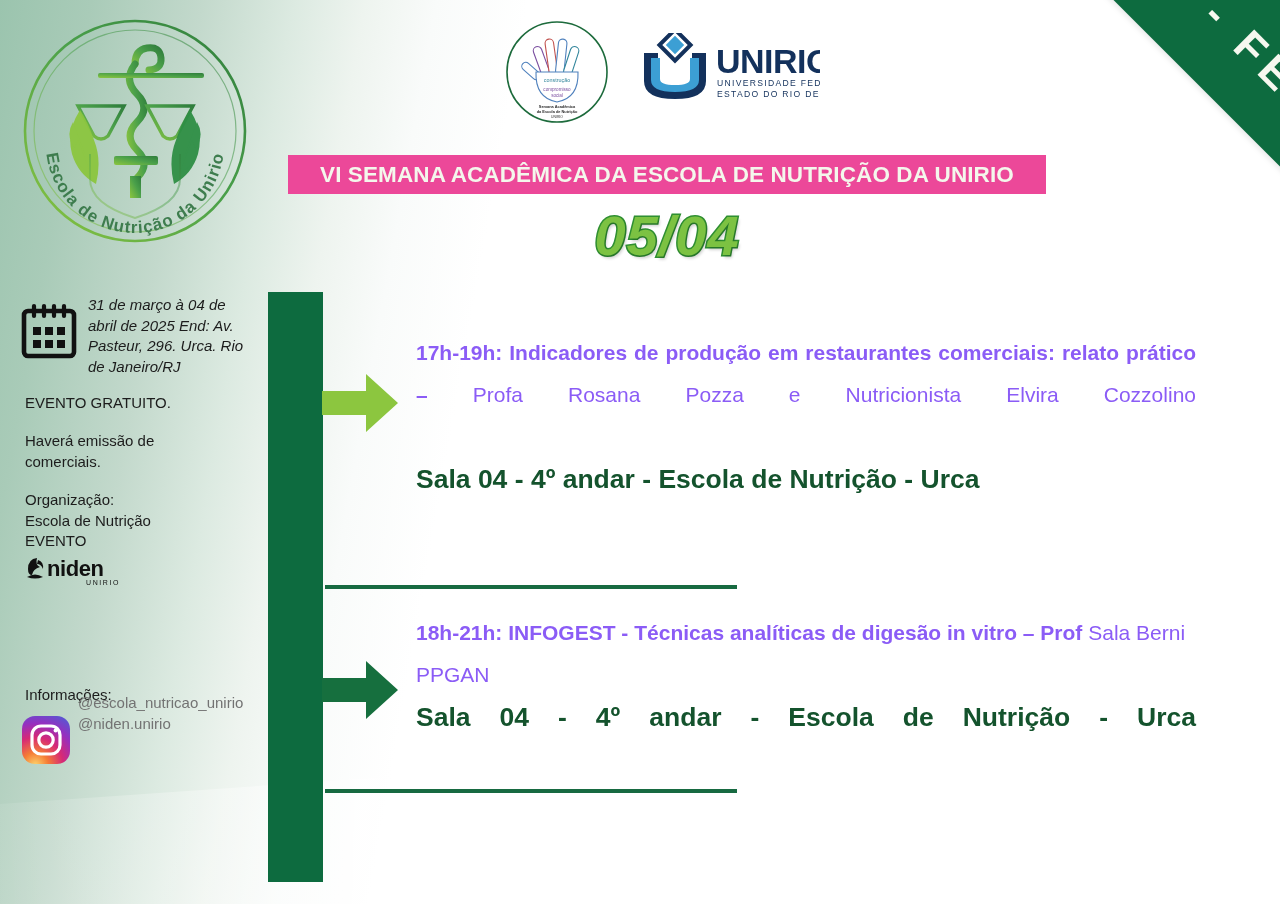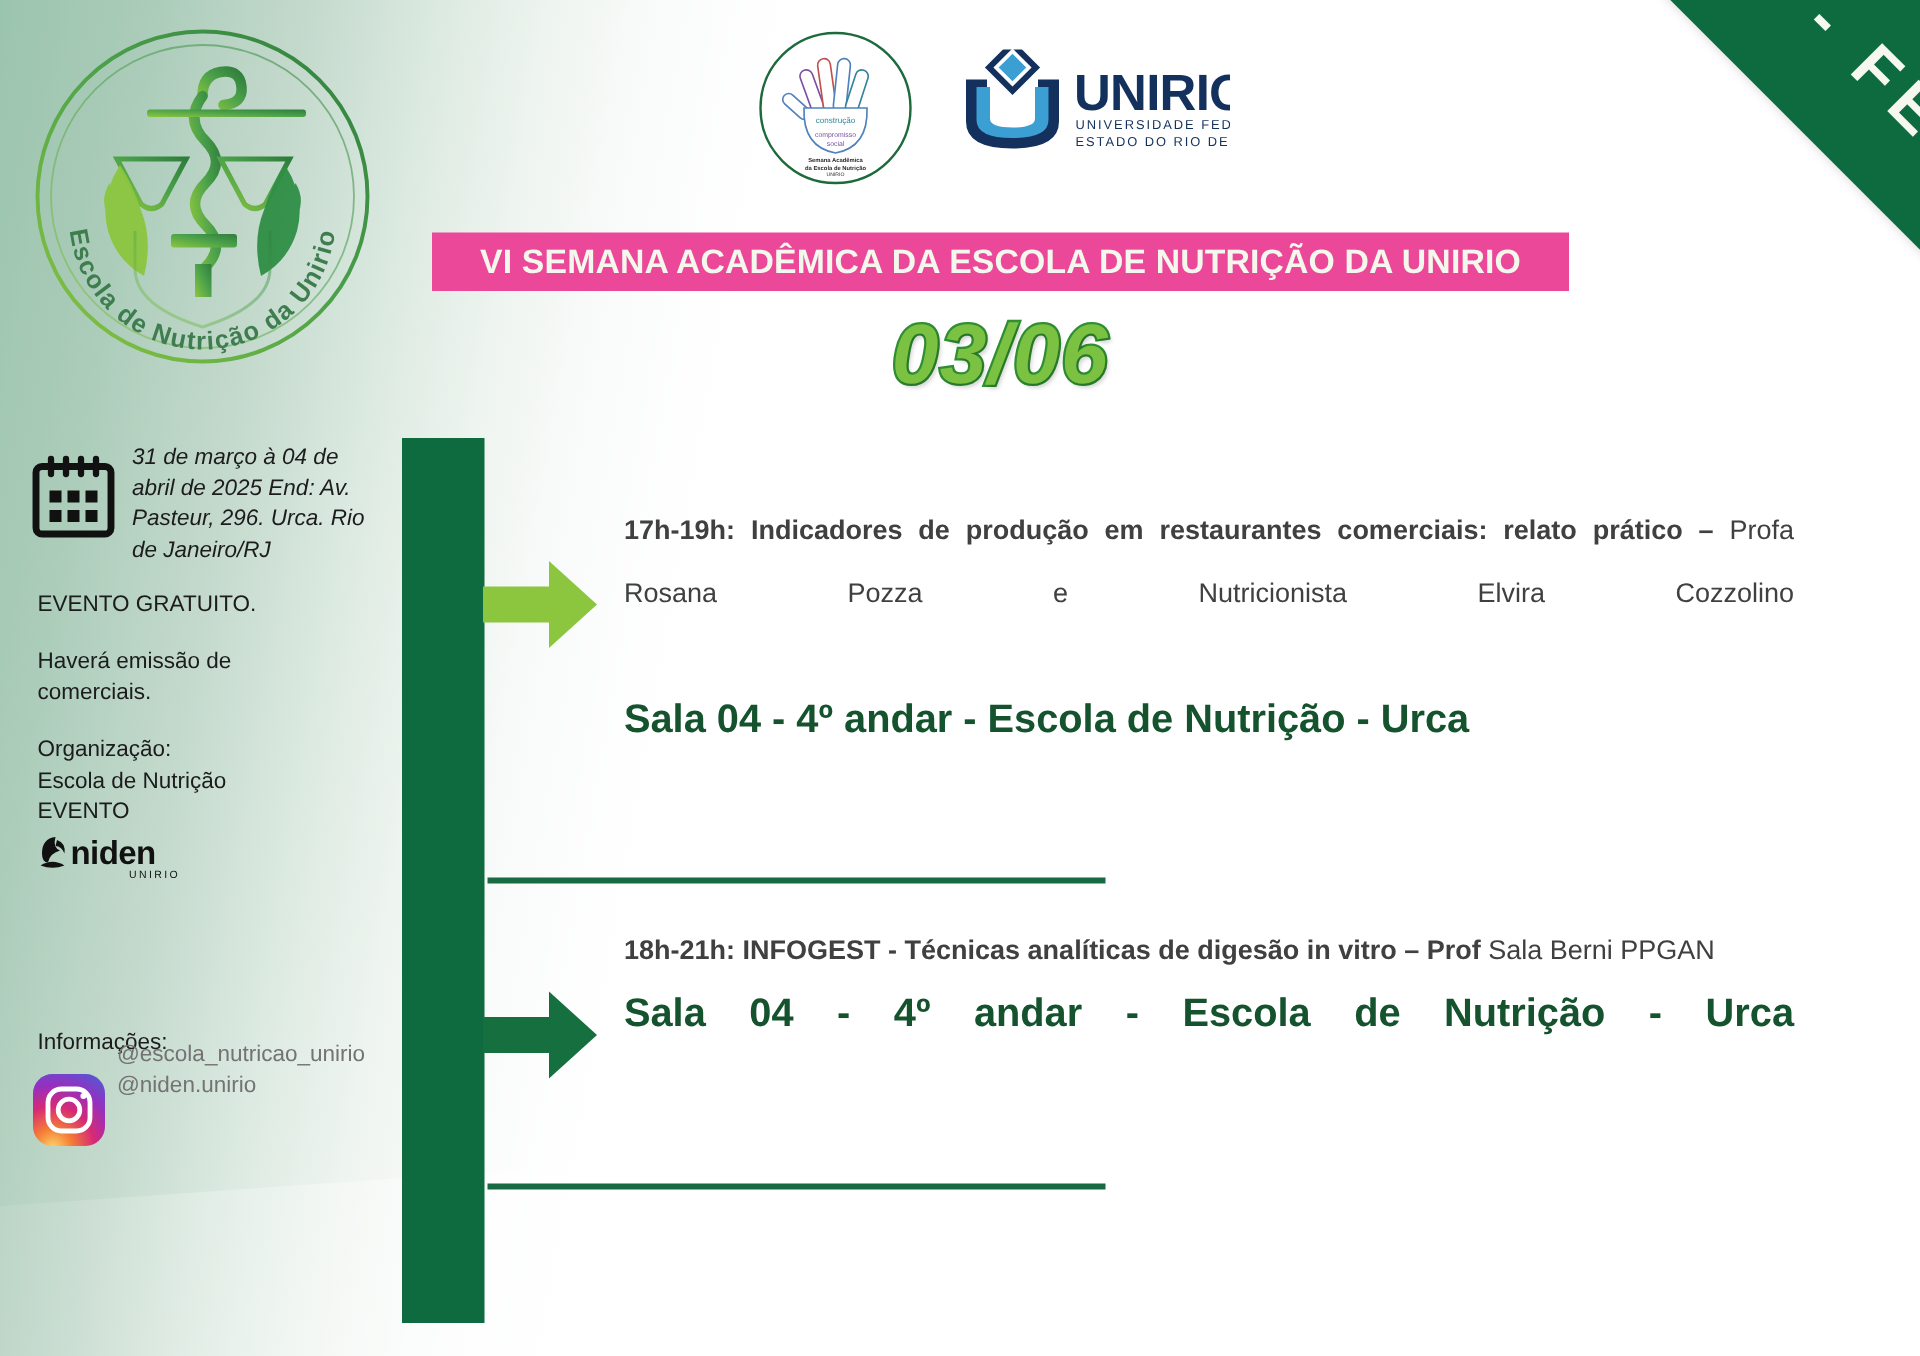--- a/index.html
+++ b/index.html
@@ -207,23 +207,23 @@
   
   .event {
     position: absolute;
     left: 416px;
     width: 780px;
   }
   .event.e1 { top: 332px; }
   .event.e2 { top: 612px; }
 
   .ev-line {
-    font-size: 18px;
+    font-size: 21px;
     line-height: 42px;
-    color: #404040;
+    color: #8b5cf6;
     text-align: justify;
   }
   .ev-line.no-justify { text-align: left; }
   .ev-strong { font-weight: bold; }
   .ev-normal { font-weight: normal; }
   .ev-venue {
     font-size: 26.5px;
     line-height: 42px;
     color: #14532d;
     font-weight: bold;
@@ -330,21 +330,21 @@
   </div>
 
   <div class="ribbon">
     <span class="ribbon-text">QUINTA - FEIRA</span>
   </div>
 
   <div class="title-banner">
     <span class="title-banner-text">VI SEMANA ACADÊMICA DA ESCOLA DE NUTRIÇÃO DA UNIRIO</span>
   </div>
 
-  <div class="date-headline">03/06</div>
+  <div class="date-headline">05/04</div>
 
   <div class="cal-icon">
     <svg viewBox="0 0 58 58" width="58" height="58">
       <rect x="4" y="9" width="50" height="45" rx="4" fill="none" stroke="#111111" stroke-width="4.6"></rect>
       <g stroke="#111111" stroke-width="4.2" fill="none" stroke-linecap="round">
         <path d="M14 4 L14 14"></path>
           <path d="M24 4 L24 14"></path>
         <path d="M34 4 L34 14"></path>
           <path d="M44 4 L44 14"></path>
       </g>

